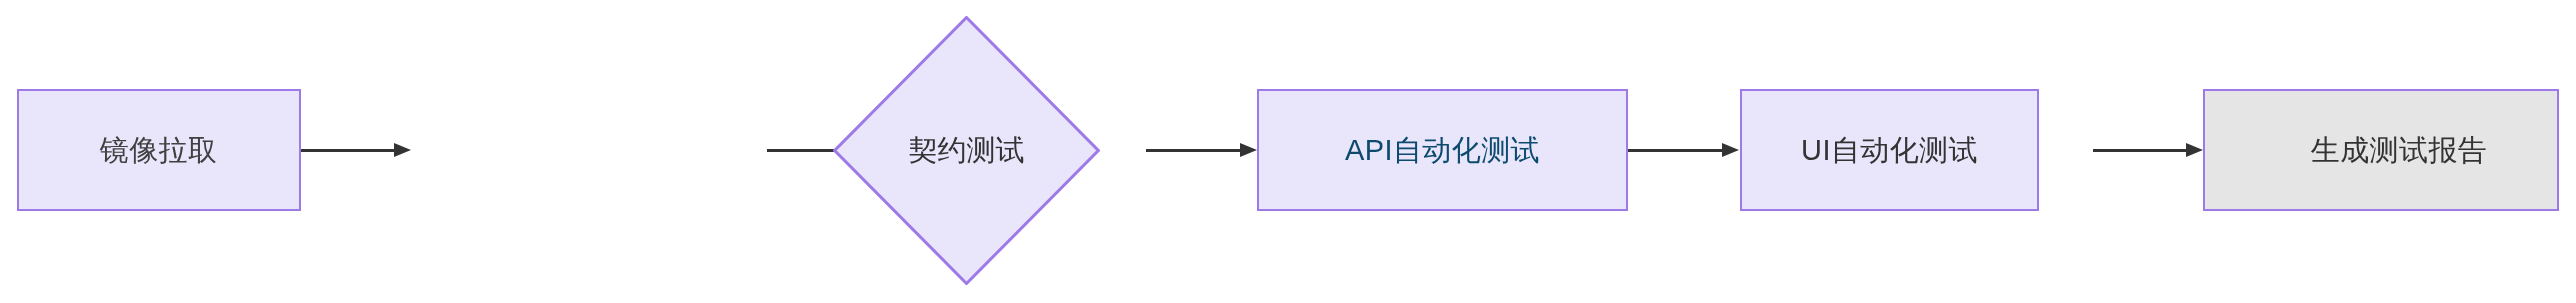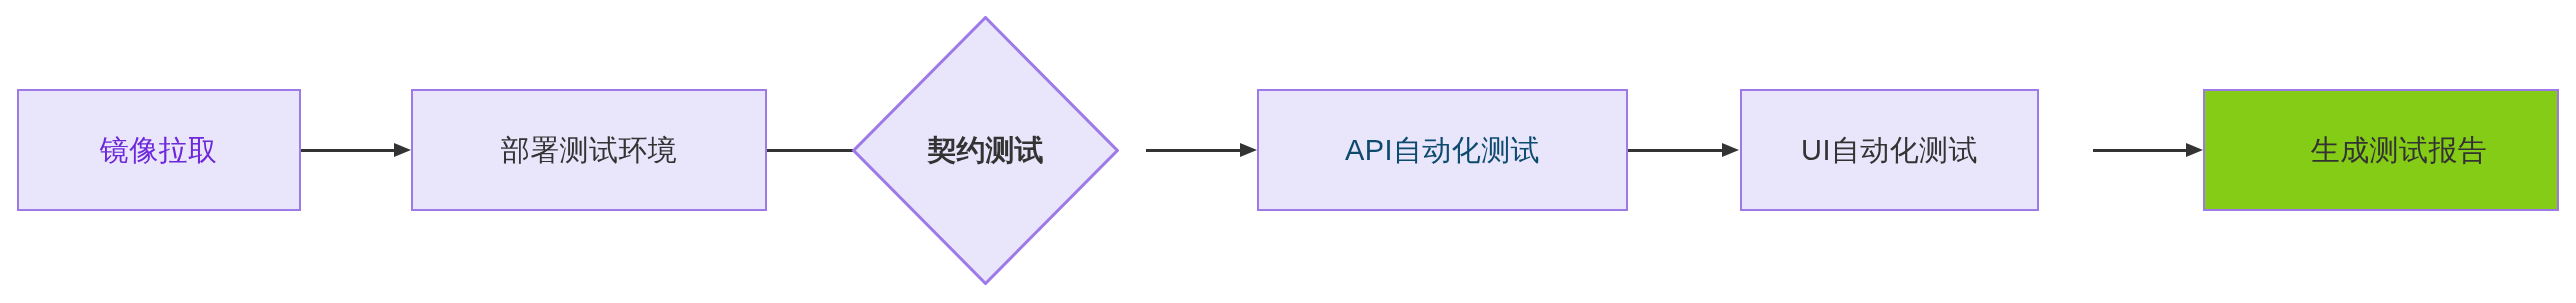--- a/index.html
+++ b/index.html
@@ -102,34 +102,31 @@
     </div>
     <div class="edge" style="left: 1628px; top: 150px; width: 112px;">
       <div class="edge-line" style="width: 97px; background: rgb(51, 51, 51); top: -0.8px;"></div>
       <div class="edge-head" style="left: 94px; border-left-color: rgb(51, 51, 51);"></div>
     </div>
     <div class="edge" style="left: 2093px; top: 150px; width: 110px;">
       <div class="edge-line" style="width: 95px; background: rgb(51, 51, 51); top: -0.8px;"></div>
       <div class="edge-head" style="left: 93px; border-left-color: rgb(51, 51, 51);"></div>
     </div>
     <div class="node" style="left: 16.6px; top: 89px; width: 284px; height: 122px; background: rgb(233, 230, 251); border-color: rgb(157, 122, 232);">
-      <span class="node-label" style="color: #6d28d9;">镜像拉取</span>
+      <span class="node-label" style="color: #404040;">镜像拉取</span>
     </div>
-    <div class="node" style="left: 411px; top: 89px; width: 356px; height: 122px; background: rgb(233, 230, 251); border-color: rgb(157, 122, 232);">
-      <span class="node-label" style="color: rgb(51, 51, 51);">部署测试环境</span>
-    </div>
-    <div class="decision" style="left: 852px; top: 16px; width: 267px; height: 269px; font-weight: bold;">
+    <div class="decision" style="left: 833px; top: 16px; width: 267px; height: 269px;">
       <svg class="diamond-svg" width="267" height="269" viewBox="0 0 353 356">
         <polygon points="176.5,2 351,178 176.5,354 2,178" fill="#e9e6fb" stroke="#9d7ae8" stroke-width="4"></polygon>
       </svg>
       <div class="decision-label" style="color: rgb(51, 51, 51);">契约测试</div>
     </div>
     <div class="node" style="left: 1257px; top: 89px; width: 371px; height: 122px; background: rgb(233, 230, 251); border-color: rgb(157, 122, 232);">
       <span class="node-label" style="color: #0c4a6e;">API自动化测试</span>
     </div>
     <div class="node" style="left: 1740px; top: 89px; width: 299px; height: 122px; background: rgb(233, 230, 251); border-color: rgb(157, 122, 232);">
       <span class="node-label" style="color: rgb(51, 51, 51);">UI自动化测试</span>
     </div>
-    <div class="node" style="left: 2203px; top: 89px; width: 356px; height: 122px; background: #84cc16; border-color: rgb(157, 122, 232); padding-left: 36px;">
+    <div class="node" style="left: 2203px; top: 89px; width: 356px; height: 122px; background: #e5e5e5; border-color: rgb(157, 122, 232); padding-left: 36px;">
       <span class="node-label" style="color: rgb(51, 51, 51);">生成测试报告</span>
     </div>
   </div>
 
 
 </body></html>

